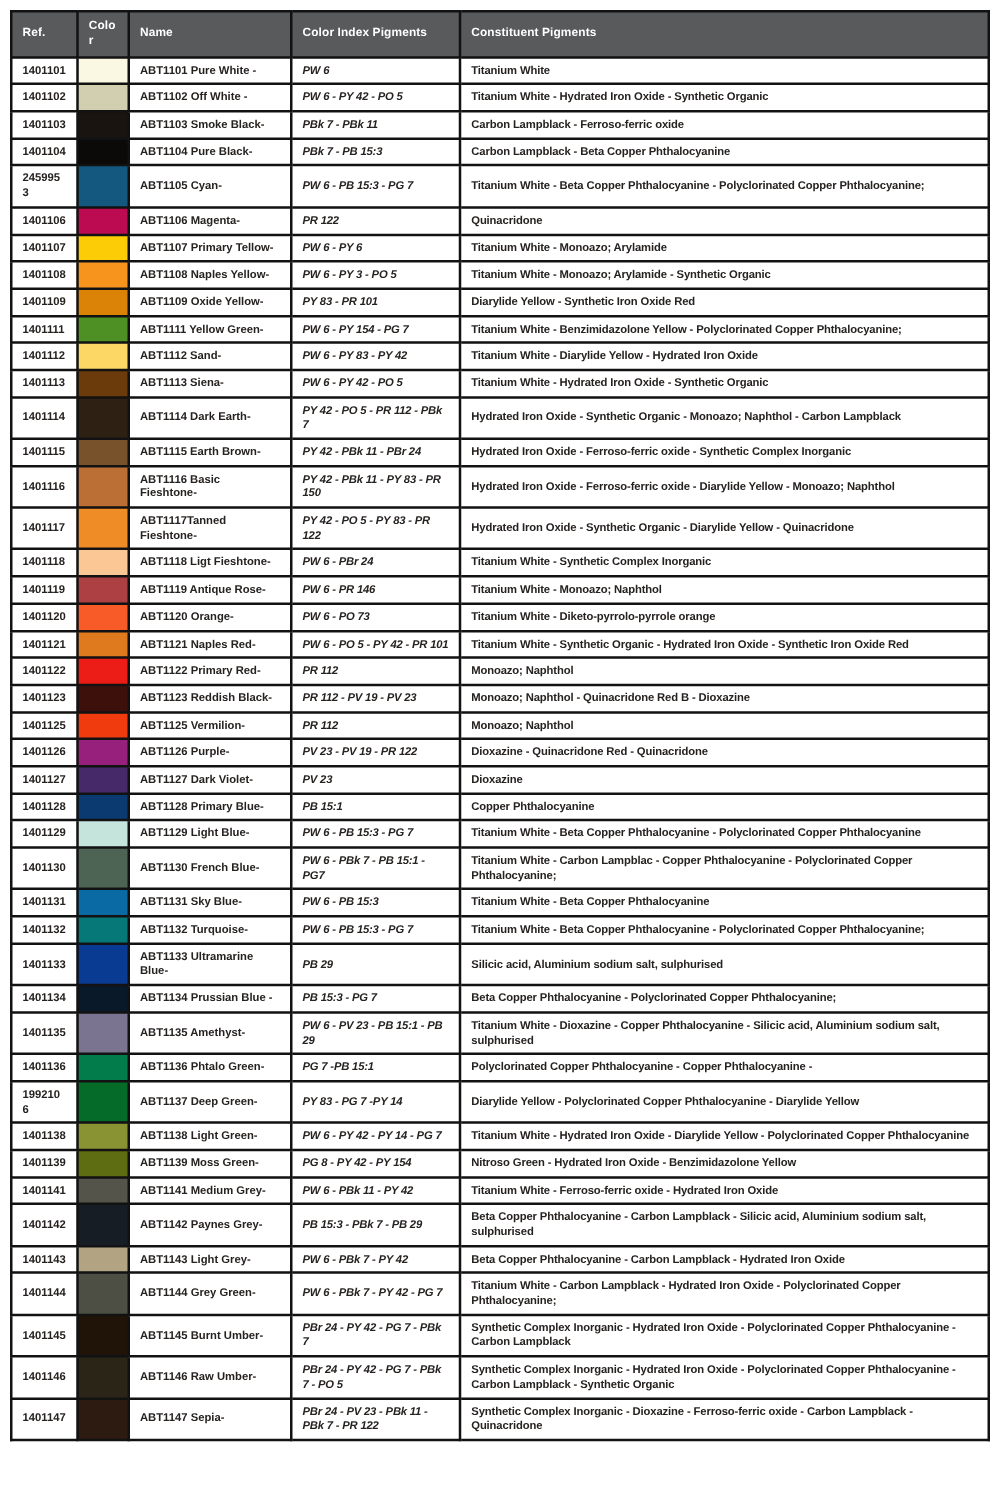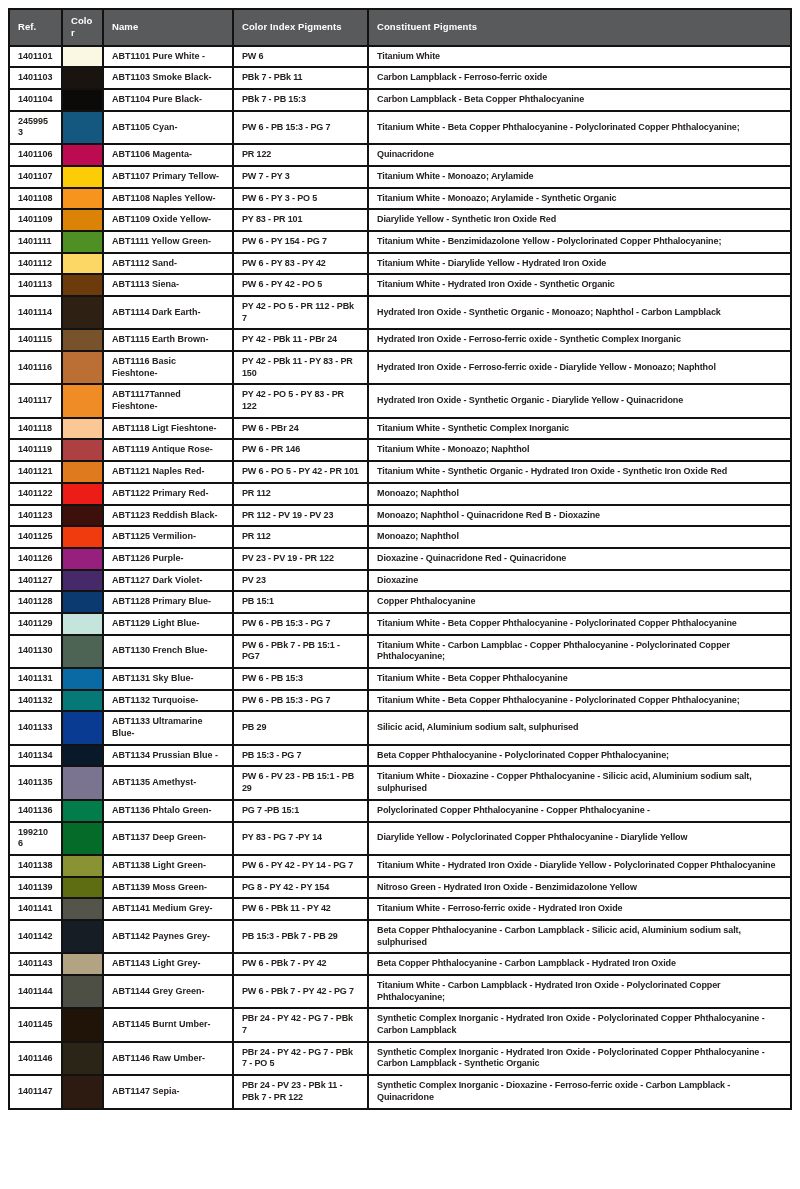--- a/index.html
+++ b/index.html
@@ -40,20 +40,21 @@
     color: #262220;
     font-weight: bold;
     padding: 4px 8px;
     height: 21px;
   }
   td.swatch {
     padding: 0;
   }
   td.ci {
     letter-spacing: -0.15px;
+    font-style: italic;
   }
   td.constituent {
     letter-spacing: -0.1px;
   }
 </style>
 </head>
 <body>
 
 <div class="page">
   <table class="pigment-table">
@@ -75,20 +76,27 @@
     </thead>
     <tbody id="table-body">
   <tr>
     <td class="ref">1401101</td>
     <td class="swatch" style="background: rgb(250, 247, 227);"></td>
     <td class="name">ABT1101 Pure White -</td>
     <td class="ci">PW 6</td>
     <td class="constituent">Titanium White</td>
   </tr>
 
+  <tr>
+    <td class="ref">1401102</td>
+    <td class="swatch" style="background: rgb(210, 206, 176);"></td>
+    <td class="name">ABT1102 Off White -</td>
+    <td class="ci">PW 6 - PY 42 - PO 5</td>
+    <td class="constituent">Titanium White - Hydrated Iron Oxide - Synthetic Organic</td>
+  </tr>
 
   <tr>
     <td class="ref">1401103</td>
     <td class="swatch" style="background: rgb(25, 20, 16);"></td>
     <td class="name">ABT1103 Smoke Black-</td>
     <td class="ci">PBk 7 - PBk 11</td>
     <td class="constituent">Carbon Lampblack -  Ferroso-ferric oxide</td>
   </tr>
 
   <tr>
@@ -112,21 +120,21 @@
     <td class="swatch" style="background: rgb(188, 11, 81);"></td>
     <td class="name">ABT1106 Magenta-</td>
     <td class="ci">PR 122</td>
     <td class="constituent">Quinacridone</td>
   </tr>
 
   <tr>
     <td class="ref">1401107</td>
     <td class="swatch" style="background: rgb(252, 205, 7);"></td>
     <td class="name">ABT1107 Primary Tellow-</td>
-    <td class="ci">PW 7 - PY 3</td>
+    <td class="ci">PW 6 - PY 6</td>
     <td class="constituent">Titanium White - Monoazo; Arylamide</td>
   </tr>
 
   <tr>
     <td class="ref">1401108</td>
     <td class="swatch" style="background: rgb(246, 148, 29);"></td>
     <td class="name">ABT1108 Naples Yellow-</td>
     <td class="ci">PW 6 - PY 3 - PO 5</td>
     <td class="constituent">Titanium White - Monoazo; Arylamide -  Synthetic Organic</td>
   </tr>
@@ -205,20 +213,27 @@
   </tr>
 
   <tr>
     <td class="ref">1401119</td>
     <td class="swatch" style="background: rgb(173, 64, 66);"></td>
     <td class="name">ABT1119 Antique Rose-</td>
     <td class="ci">PW 6 - PR 146</td>
     <td class="constituent">Titanium White - Monoazo; Naphthol</td>
   </tr>
 
+  <tr>
+    <td class="ref">1401120</td>
+    <td class="swatch" style="background: rgb(249, 91, 40);"></td>
+    <td class="name">ABT1120 Orange-</td>
+    <td class="ci">PW 6 - PO 73</td>
+    <td class="constituent">Titanium White -  Diketo-pyrrolo-pyrrole orange</td>
+  </tr>
 
   <tr>
     <td class="ref">1401121</td>
     <td class="swatch" style="background: rgb(224, 122, 31);"></td>
     <td class="name">ABT1121 Naples Red-</td>
     <td class="ci">PW 6 - PO 5 - PY 42 - PR 101</td>
     <td class="constituent">Titanium White  - Synthetic Organic - Hydrated Iron Oxide - Synthetic Iron Oxide Red</td>
   </tr>
 
   <tr>

